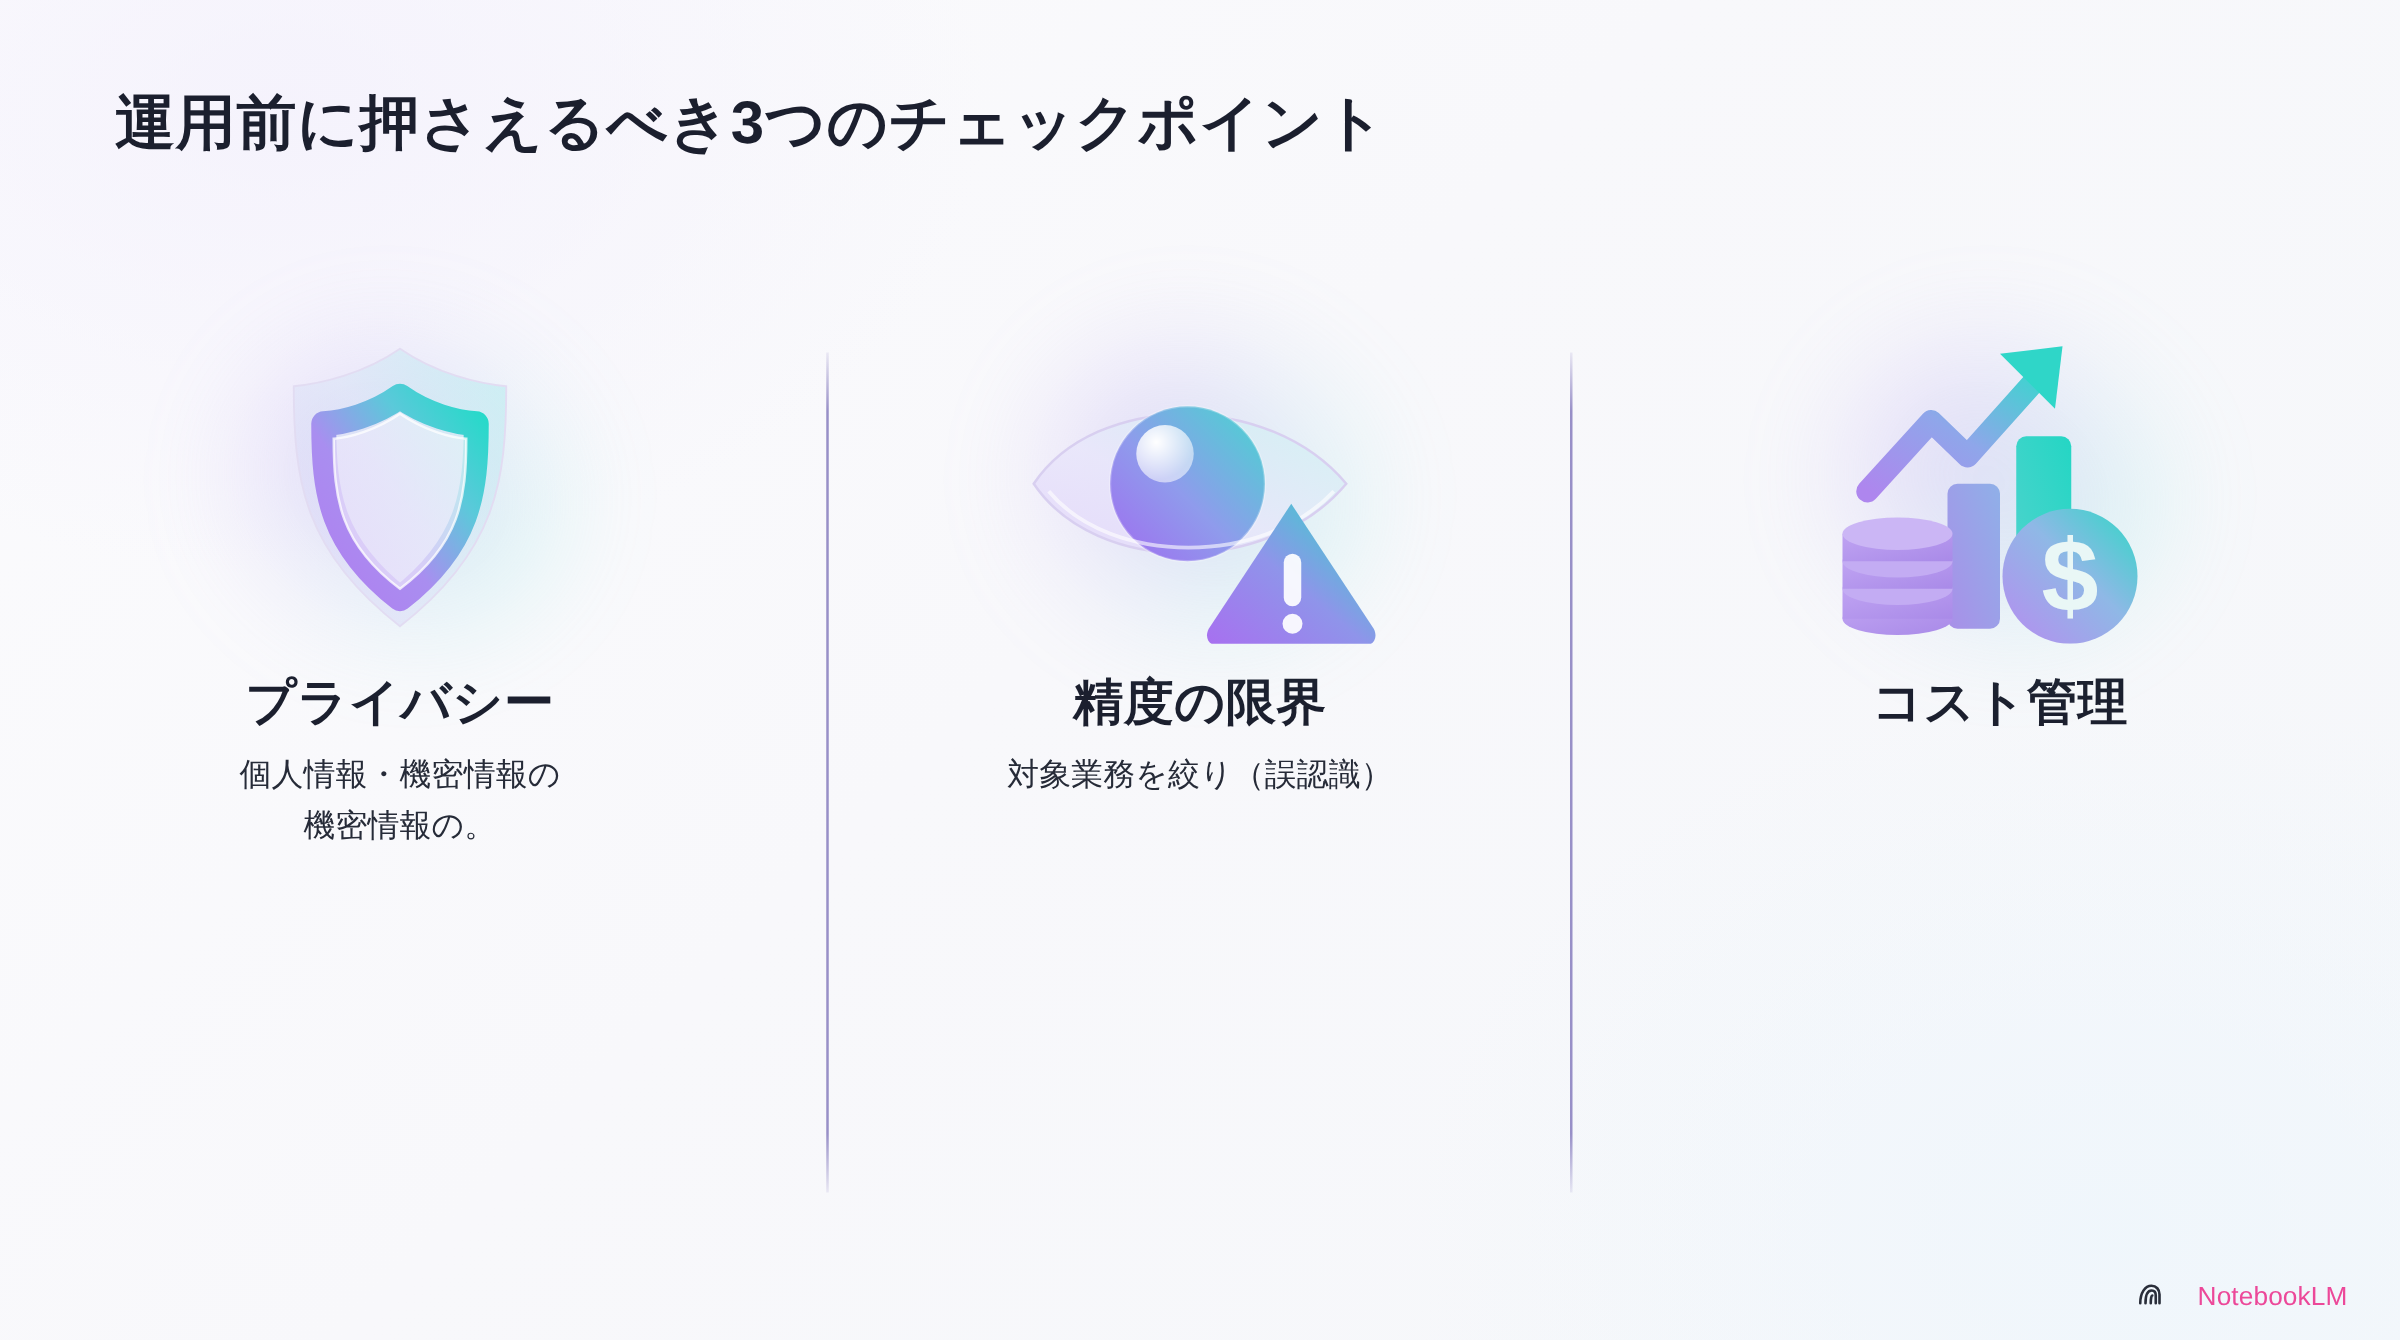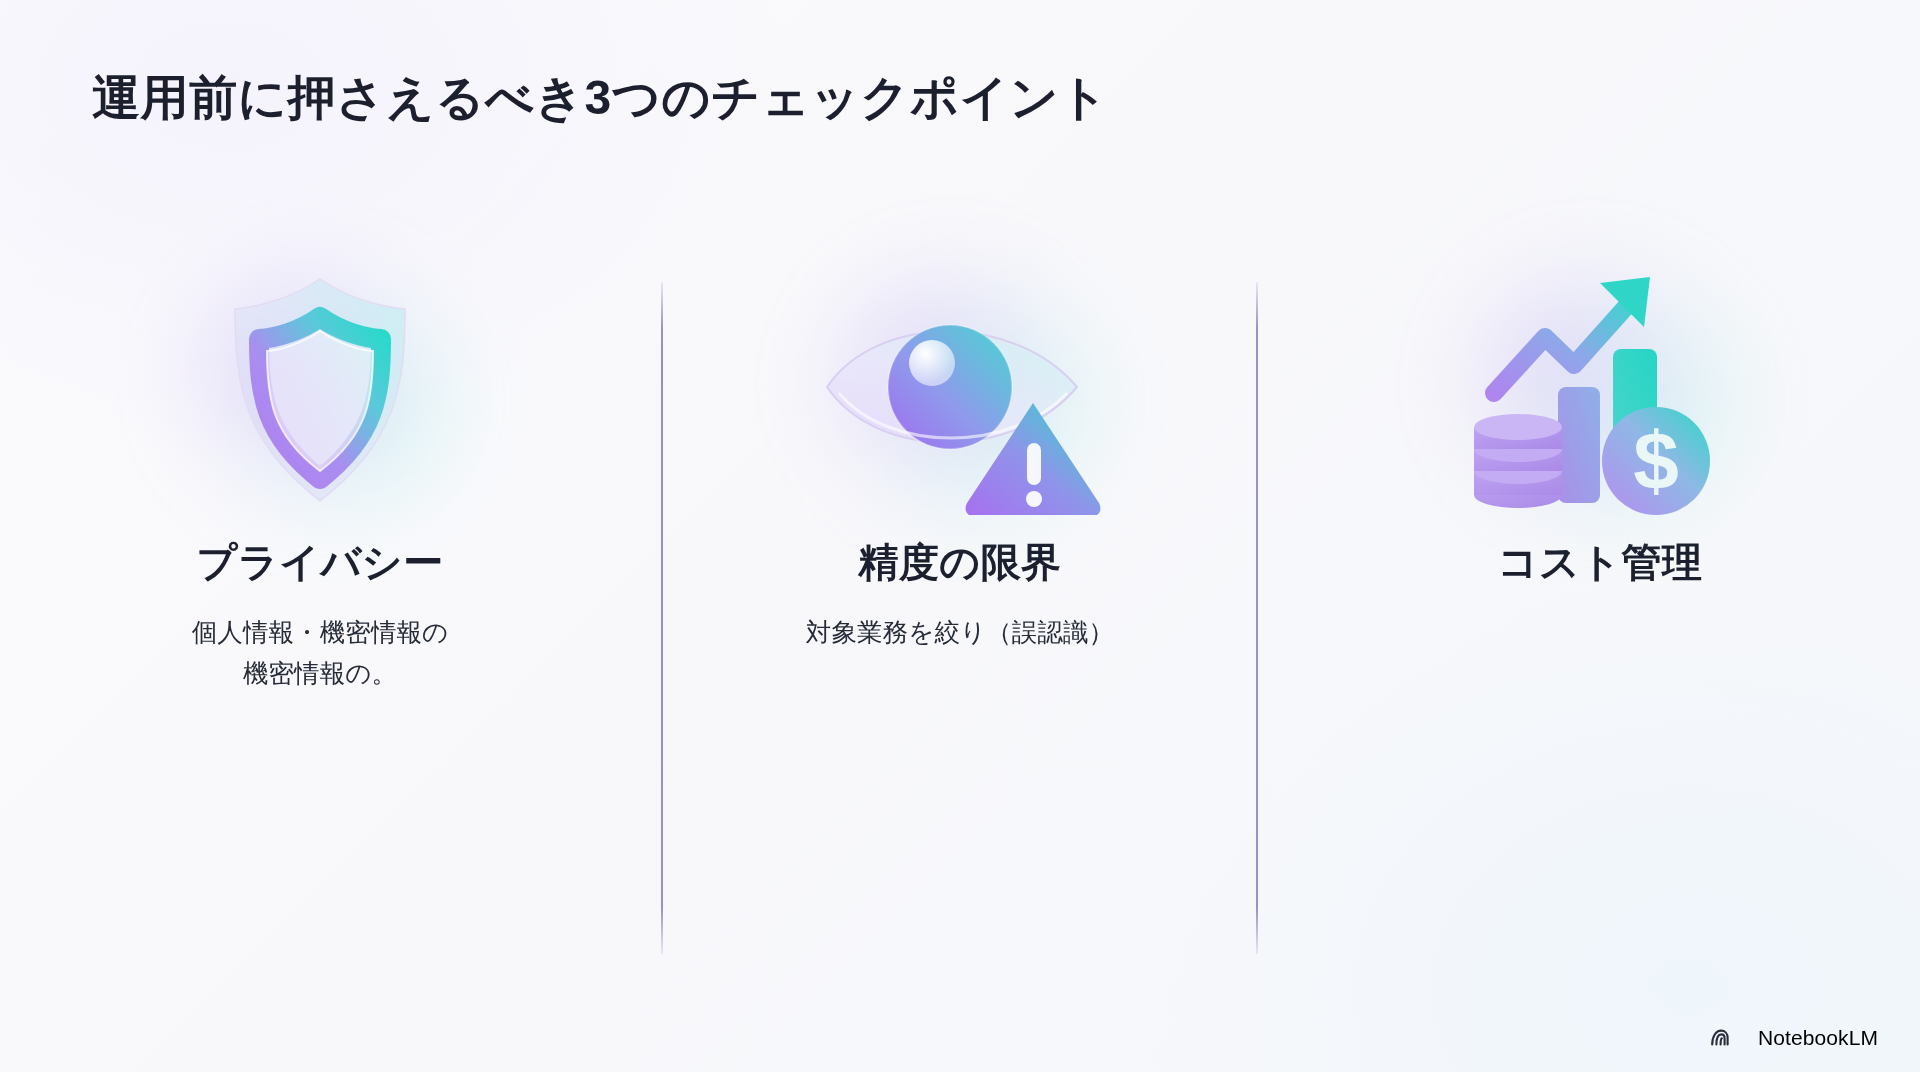--- a/index.html
+++ b/index.html
@@ -63,21 +63,21 @@
   .card-title {
     margin-top:8px;
     font-size:40px;
     font-weight:700;
     color:#1b1f2e;
     letter-spacing:.01em;
     line-height:1.2;
     text-align:center;
   }
   .card-body {
-    margin-top:26px;
+    margin-top:14px;
     font-size:25.5px;
     font-weight:500;
     color:#262b38;
     line-height:1.62;
     text-align:center;
     max-width:400px;
     letter-spacing:.004em;
   }
 
   
@@ -92,22 +92,22 @@
         rgba(135,125,190,.85) 93%,
         rgba(150,140,200,.15) 100%);
   }
   .divider.d1 { left:661px; }
   .divider.d2 { left:1256px; }
 
   
   .brand {
     position:absolute;
     right:42px; bottom:22px;
-    display:flex; align-items:flex-end; gap:27px;
-    color:#000000;
+    display:flex; align-items:flex-start; gap:27px;
+    color:#ec4899;
   }
   .brand-name {
     font-size:21px;
     font-weight:500;
     letter-spacing:.004em;
   }
 </style>
 </head>
 <body>
 

